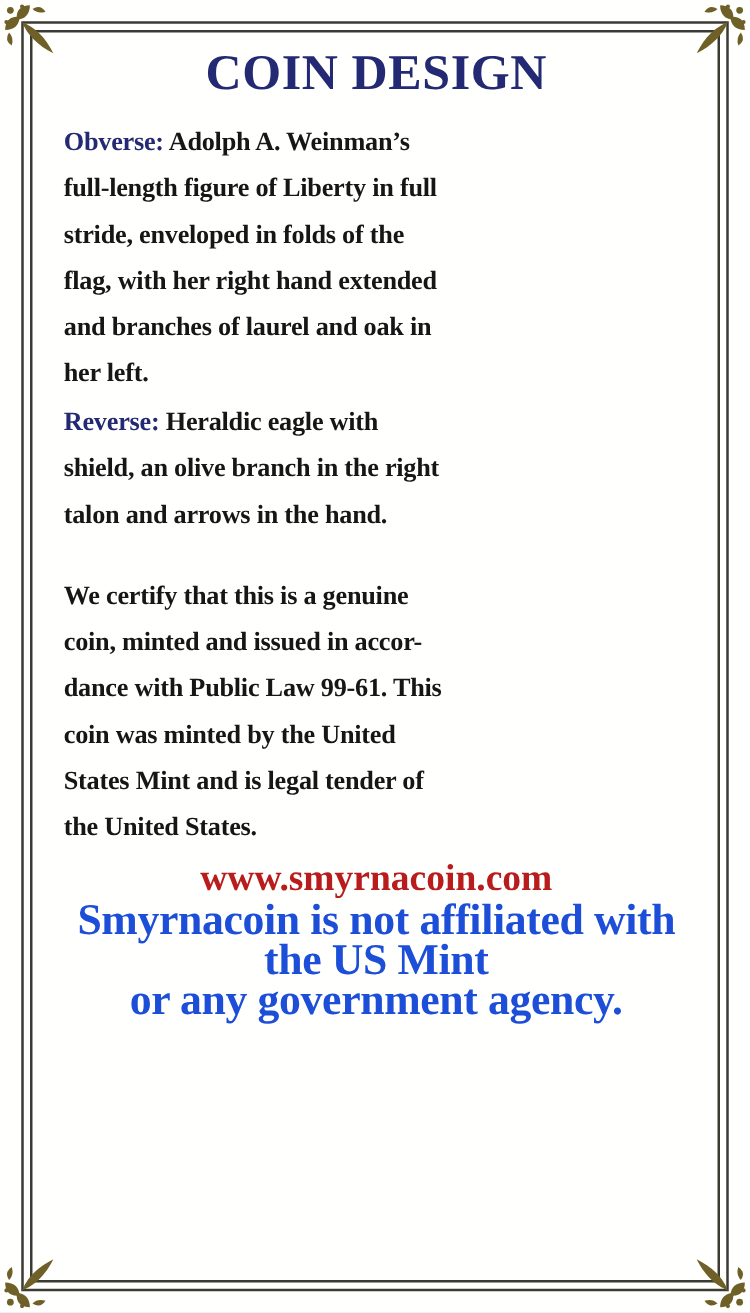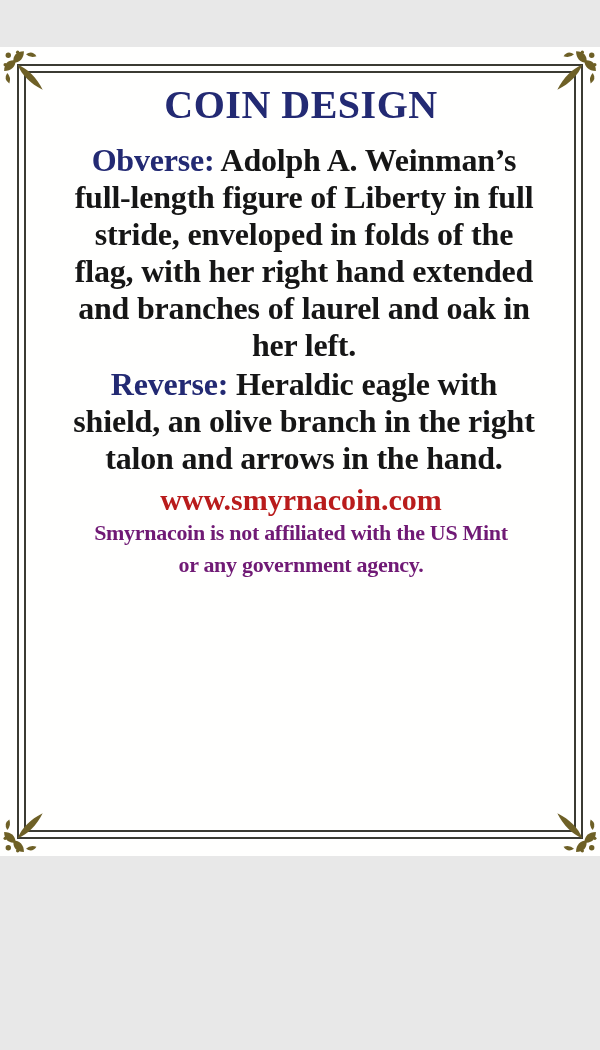--- a/index.html
+++ b/index.html
@@ -1,22 +1,21 @@
 <!DOCTYPE html>
 <html><head>
 <meta charset="utf-8">
 <style>
   html,body{margin:0;padding:0;background:#e8e8e8;}
   .page{
     position:relative;
-    width:600px;height:809px;
+    width:600px;height:1050px;
     background:#fffffe;
     overflow:hidden;
     font-family:"Liberation Serif","DejaVu Serif",serif;
-    margin-top:47px;
   }
   
   .frame-outer{position:absolute;inset:17px;border:2px solid #3b3b33;pointer-events:none;}
   .frame-inner{position:absolute;inset:24px;border:2px solid #3b3b33;pointer-events:none;}
   
   .corner{position:absolute;width:50px;height:50px;}
   .corner.tl{top:1px;left:1px;}
   .corner.tr{top:1px;right:1px;transform:scaleX(-1);}
   .corner.bl{bottom:1px;left:1px;transform:scaleY(-1);}
   .corner.br{bottom:1px;right:1px;transform:scale(-1,-1);}
@@ -27,38 +26,37 @@
     box-sizing:border-box;
   }
   .heading{
     margin:0;text-align:center;
     font-size:40px;line-height:46px;font-weight:700;
     color:#232a73;letter-spacing:0.5px;
   }
   .heading.artists{margin-top:10px;}
   .para{
     margin:0;padding:0 0 0 6px;
-    font-size:32px;line-height:37px;font-weight:700;
+    font-size:21px;line-height:37px;font-weight:700;
     color:#161616;white-space:pre-line;
     letter-spacing:-0.2px;
-    text-align:center;
   }
   .lead{color:#232a73;font-weight:700;}
   .p-design-obverse{margin-top:14px;}
   .p-design-reverse{margin-top:2px;}
   .p-artists-obverse{margin-top:15px;}
   .p-artists-reverse{margin-top:12px;}
   .p-certify{margin-top:28px;}
   .website{
     margin-top:6px;text-align:center;
     font-size:30px;line-height:34px;font-weight:700;color:#b91c1c;
   }
   .disclaimer{
     margin:0;text-align:center;white-space:pre-line;
-    font-size:22px;line-height:32px;font-weight:700;color:#701a75;
+    font-size:35px;line-height:32px;font-weight:700;color:#1d4ed8;
     letter-spacing:-0.3px;
   }
 </style>
 </head>
 <body>
 
 <div class="page">
 
   <div class="frame-outer"></div>
   <div class="frame-inner"></div>
@@ -123,20 +121,26 @@
 and branches of laurel and oak in
 her left.</span></p>
 
     <p class="para p-design-reverse"><span class="lead">Reverse:</span><span> Heraldic eagle with
 shield, an olive branch in the right
 talon and arrows in the hand.</span></p>
 
 
 
 
+    <p class="para p-certify">We certify that this is a genuine
+coin, minted and issued in accor-
+dance with Public Law 99-61. This
+coin was minted by the United
+States Mint and is legal tender of
+the United States.</p>
 
     <div class="website">www.smyrnacoin.com</div>
 
     <p class="disclaimer">Smyrnacoin is not affiliated with the US Mint
 or any government agency.</p>
 
   </div>
 </div>
 
 </body></html>

